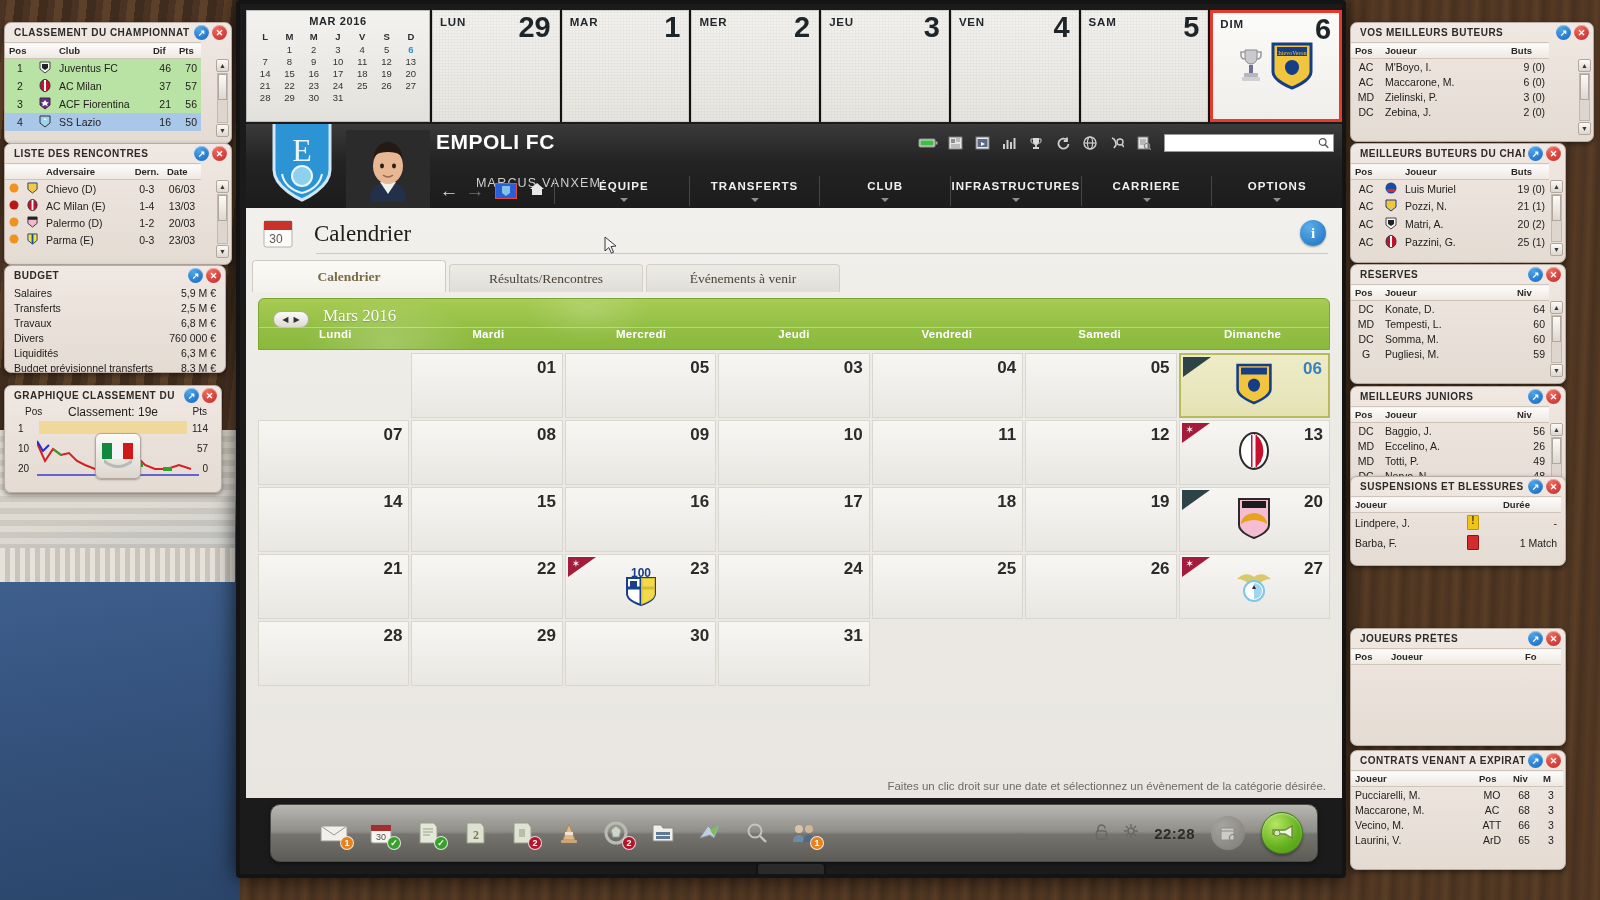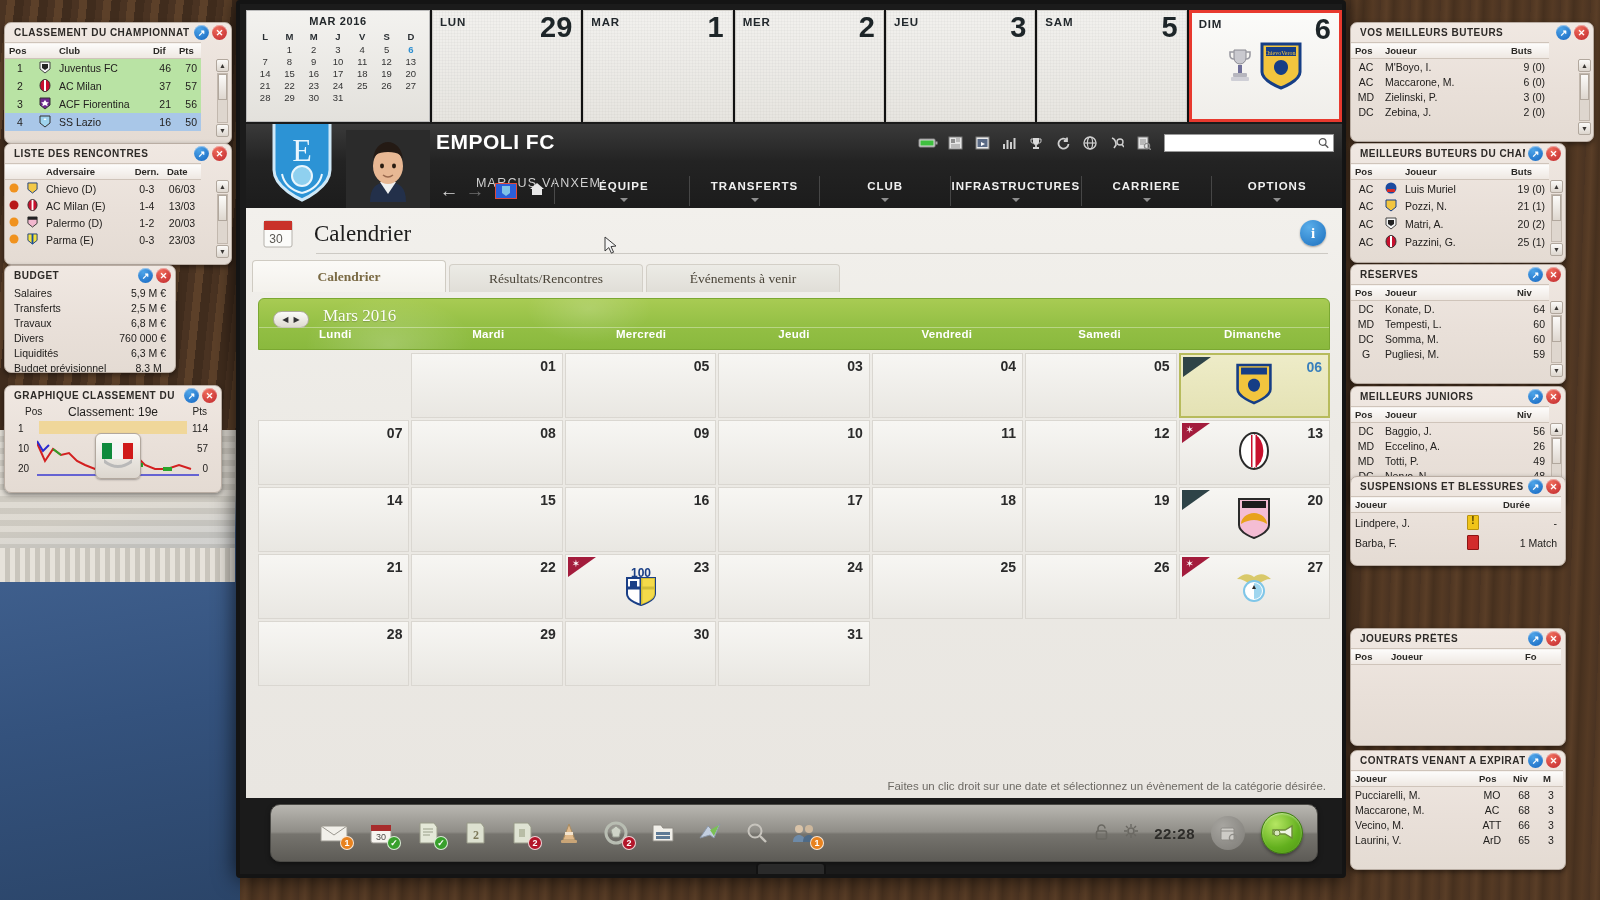--- a/index.html
+++ b/index.html
@@ -191,21 +191,21 @@
     height:65px; position:relative;
     background:linear-gradient(180deg,#f7f6f3 0%,#e9e7e2 100%);
     border:1px solid #dad7d1;
   }
   .cell.blank { background:transparent; border:0; }
   .cell.today {
     background:linear-gradient(180deg,#eeecc8 0%,#e4e2b4 100%);
     border:2px solid #b7bb5c;
   }
   .cell .dnum {
-    position:absolute; right:6px; top:4px; font-size:14px; font-weight:bold; color:#2b2b2b;
+    position:absolute; right:6px; top:4px; font-size:17px; font-weight:bold; color:#2b2b2b;
   }
   .cell.today .dnum { color:#3a80bc; }
   .cell .corner {
     position:absolute; left:2px; top:2px; width:0; height:0;
     border-left:28px solid #2e4347; border-bottom:20px solid transparent;
   }
   .cell .corner.away { border-left-color:#a31c3c; }
   .cell .corner-star {
     position:absolute; left:6px; top:4px; color:#fff; font-size:10px; line-height:1;
   }
@@ -457,21 +457,21 @@
   </table>
   <div class="scrollcol">
     <div class="sc-btn">▲</div>
     <div class="sc-track">
         <div class="sc-thumb"></div>
       </div>
     <div class="sc-btn">▼</div>
   </div>
 </div>
 
-<div class="panel" style="left:4px; top:265px; width:172px; height:108px;">
+<div class="panel" style="left:4px; top:265px; width:222px; height:108px;">
   <div class="p-head">
     <div class="p-title">BUDGET</div>
     <div class="p-btn blue">↗</div>
     <div class="p-btn red">✕</div>
   </div>
   <div class="kv">
       <span>Salaires</span>
       <span>5,9 M €</span>
     </div>
   <div class="kv">
@@ -618,20 +618,24 @@
     </div>
     <div class="ds-day">
       <span class="dd-lbl">MER</span>
       <span class="dd-num">2</span>
     </div>
     <div class="ds-day">
       <span class="dd-lbl">JEU</span>
       <span class="dd-num">3</span>
     </div>
     <div class="ds-day">
+      <span class="dd-lbl">VEN</span>
+      <span class="dd-num">4</span>
+    </div>
+    <div class="ds-day">
       <span class="dd-lbl">SAM</span>
       <span class="dd-num">5</span>
     </div>
     <div class="ds-day sel">
       <span class="dd-lbl">DIM</span>
       <span class="dd-num">6</span>
       <div class="dd-icons">
         <svg width="26" height="40" viewBox="0 0 26 40">
           <path d="M7 4h12v8a6 6 0 0 1-12 0z" fill="#c9c9cf" stroke="#8a8a92"></path>
           <path d="M7 6H3v3c0 3 2 4 4 4M19 6h4v3c0 3-2 4-4 4" fill="none" stroke="#9b9ba3" stroke-width="1.6"></path>

